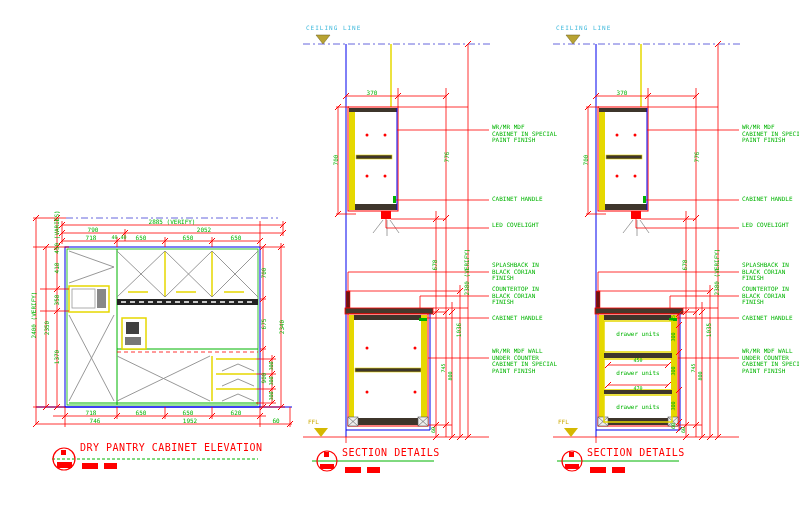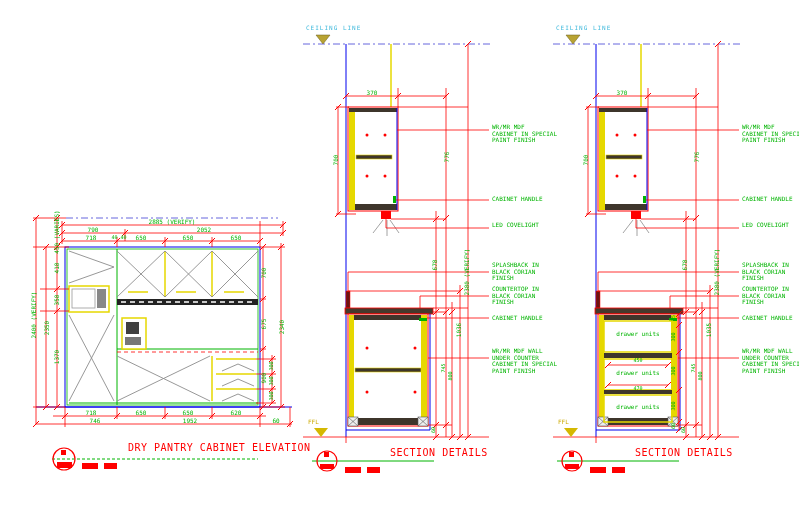--- a/index.html
+++ b/index.html
@@ -3,21 +3,21 @@
 <meta charset="utf-8">
 <style>
   html,body{margin:0;padding:0;background:#fff;}
   .canvas{position:relative;width:799px;height:508px;background:#fff;overflow:hidden;
           font-family:"DejaVu Sans Mono",monospace;}
   .canvas svg{position:absolute;left:0;top:0;}
   .t{position:absolute;font-size:6px;line-height:7px;color:#00B400;white-space:pre;}
   .t5{font-size:5px;line-height:5.5px;}
   .ctr{transform:translateX(-50%);}
   .rot{transform:translate(-50%,-50%) rotate(-90deg);transform-origin:center;}
-  .red{color:#FF0000;margin-left:48px;}
+  .red{color:#FF0000;}
   .cyan{color:#44BBDD;letter-spacing:1px;}
   .yel{color:#CCAA00;}
   .title{font-size:10px;letter-spacing:0.5px;color:#FF0000;}
   .ann{color:#00B400;font-size:6px;line-height:6.5px;white-space:pre-line;width:95px;}
 </style>
 </head>
 <body>
 
 <div class="canvas">
 

